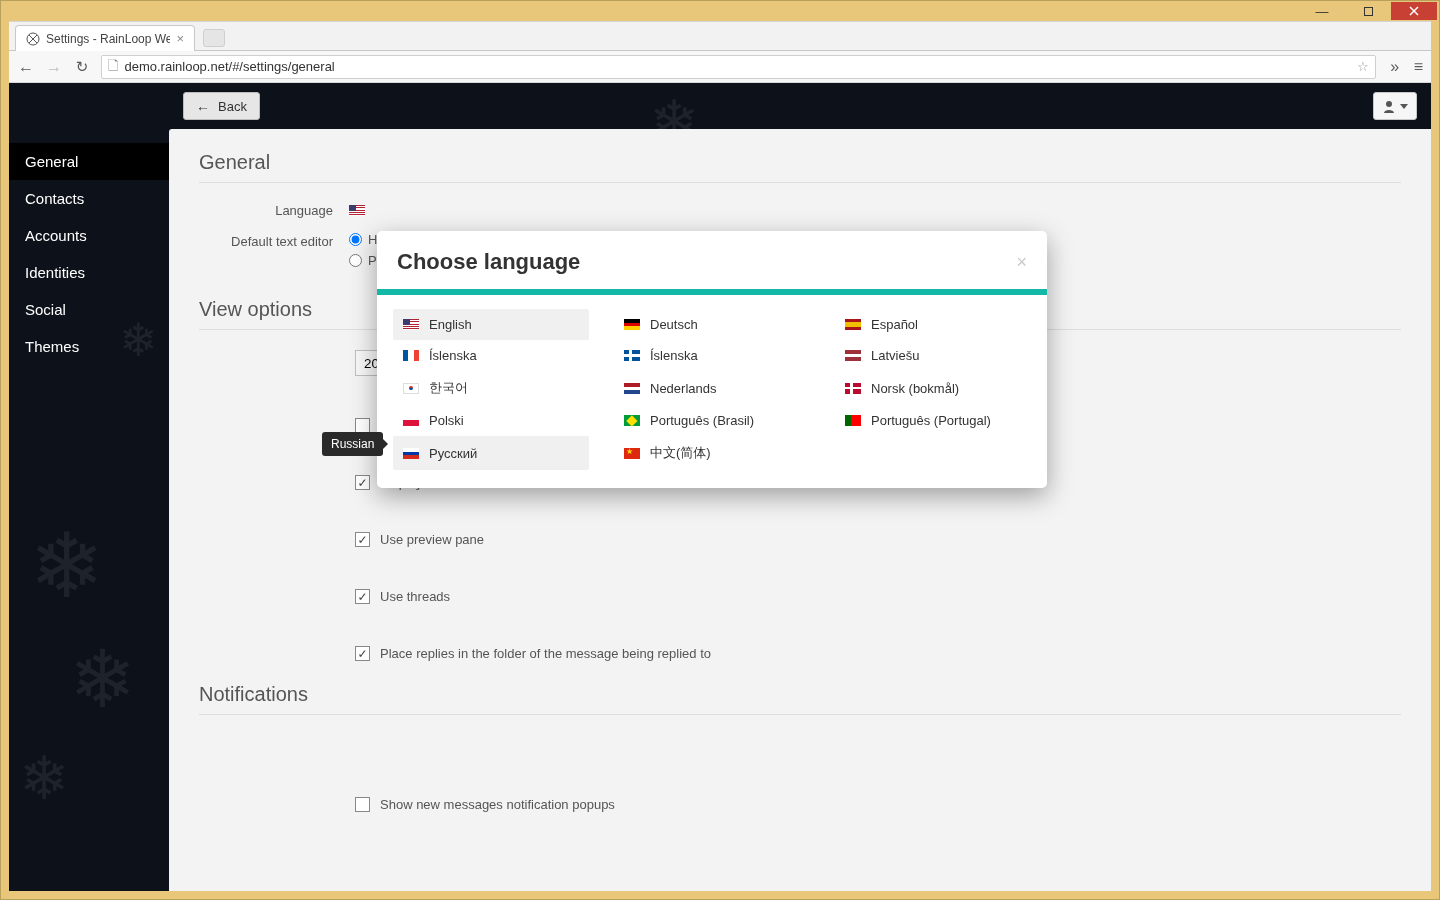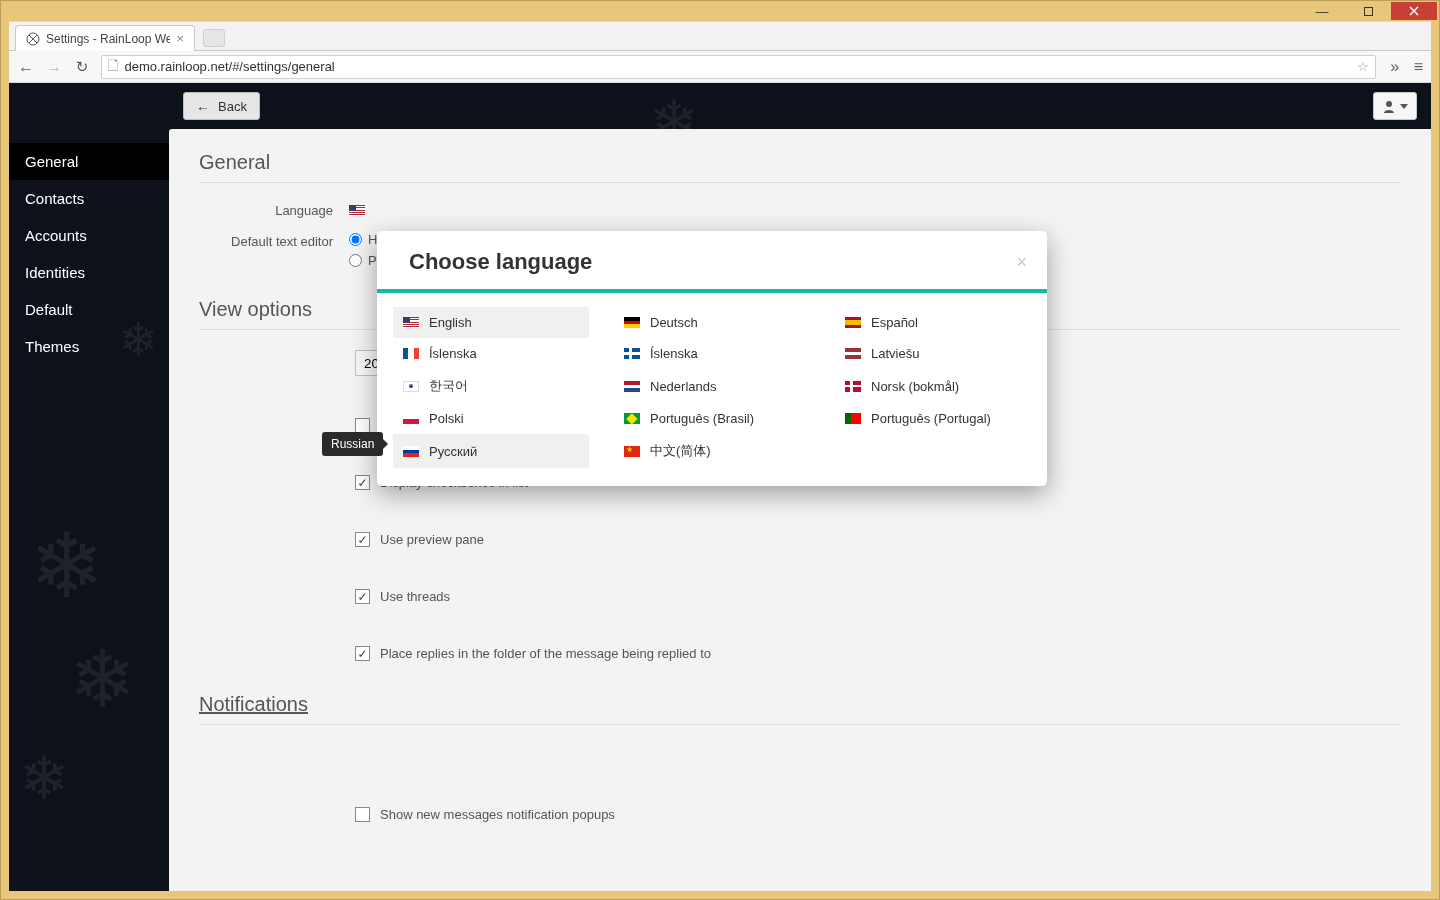--- a/index.html
+++ b/index.html
@@ -53,21 +53,21 @@
 .radio-stack label { display: flex; align-items: center; gap: 6px; }
 
 .mpp { display: flex; align-items: center; gap: 10px; margin-left: 156px; margin-bottom: 22px;}
 .mpp select { height: 26px; border: 1px solid #bfbfbf; background: #f7f7f7; padding: 0 4px; }
 .chk-row { margin-left: 156px; display: flex; align-items: center; gap: 10px; margin-bottom: 8px; color: #555; font-size: 13px; margin-top: 42px;}
 .chk { width: 15px; height: 15px; border: 1px solid #888; background: #fff; display: inline-flex; align-items: center; justify-content: center; font-size: 12px; color: #444;}
 .chk.checked::after { content: "✓"; }
 
 
 .modal { position: absolute; top: 148px; left: 368px; width: 670px; background: #fff; border-radius: 5px; box-shadow: 0 8px 26px rgba(0,0,0,0.35); z-index: 10; }
-.modal-head { padding: 18px 20px 14px 32px; display: flex; align-items: center; border-bottom: 4px solid #14b8a6;}
+.modal-head { padding: 18px 20px 14px 20px; display: flex; align-items: center; border-bottom: 6px solid #14b8a6;}
 .modal-title { font-size: 22px; font-weight: bold; color: #333; }
 .modal-close { margin-left: auto; color: #c8c8c8; font-size: 18px; cursor: pointer; }
 .modal-body { padding: 14px 16px 18px 16px; display: grid; grid-template-columns: repeat(3, 1fr); column-gap: 25px; }
 .lang-opt { display: flex; align-items: center; gap: 10px; padding: 8px 10px; border-radius: 2px; font-size: 13px; color: #333; cursor: pointer; }
 .lang-opt.highlight { background: #f0f0f0; }
 .flag { width: 16px; height: 11px; display: inline-block; position: relative; border: 0; }
 
 
 .flag-us { background: linear-gradient(#b22234 0 8%, #fff 8% 16%, #b22234 16% 24%, #fff 24% 32%, #b22234 32% 40%, #fff 40% 48%, #b22234 48% 56%, #fff 56% 64%, #b22234 64% 72%, #fff 72% 80%, #b22234 80% 88%, #fff 88% 100%); position: relative;}
 .flag-us::after { content:""; position:absolute; left:0; top:0; width:45%; height:54%; background:#3c3b6e;}
@@ -165,21 +165,21 @@
             </svg>
           <span class="caret"></span>
         </div>
       </div>
 
       <div class="sidebar" id="sidebar">
           <div class="side-item active">General</div>
           <div class="side-item">Contacts</div>
           <div class="side-item">Accounts</div>
           <div class="side-item">Identities</div>
-          <div class="side-item">Default</div>
+          <div class="side-item">Social</div>
           <div class="side-item">Themes</div>
         </div>
 
       <div class="content">
         <h2 class="sect-title">General</h2>
 
         <div class="form-row">
           <div class="form-label">Language</div>
           <span class="flag flag-us"></span>
         </div>
@@ -223,21 +223,21 @@
             <div class="chk-row">
               <span class="chk checked"></span>
               <span>Use threads</span>
             </div>
             <div class="chk-row">
               <span class="chk checked"></span>
               <span>Place replies in the folder of the message being replied to</span>
             </div>
           </div>
 
-        <h2 class="sect-title" style="margin-top:32px;text-decoration:underline;">Notifications</h2>
+        <h2 class="sect-title" style="margin-top:22px;">Notifications</h2>
         <div style="height:20px;"></div>
         <div id="notif-checks">
             <div class="chk-row">
               <span class="chk"></span>
               <span>Show new messages notification popups</span>
             </div>
           </div>
       </div>
 
       <div class="modal">

